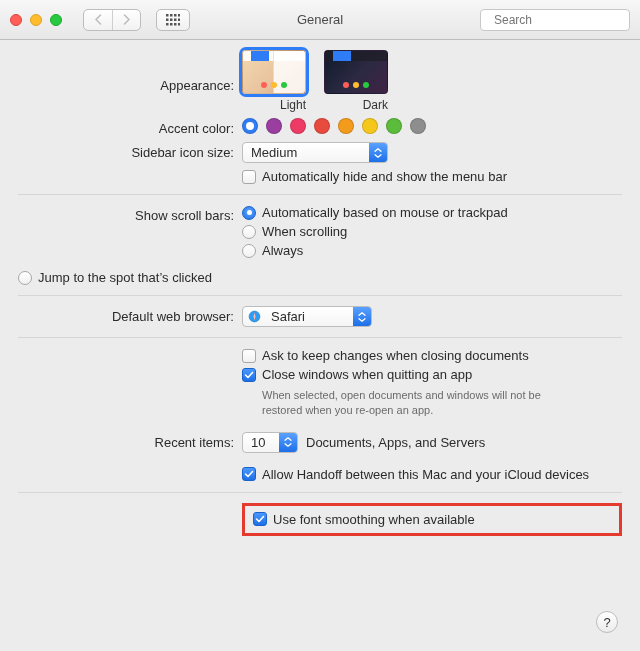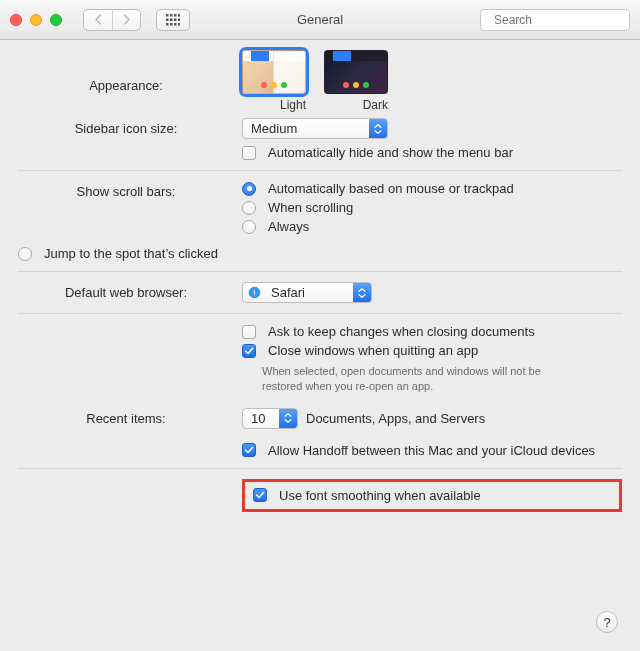--- a/index.html
+++ b/index.html
@@ -69,21 +69,21 @@
   }
   
   .content { padding: 10px 18px 14px; }
   .row {
     display: flex;
     align-items: flex-start;
     margin-bottom: 6px;
   }
   .label {
     width: 224px;
-    text-align: center;
+    text-align: right;
     padding-right: 8px;
     padding-top: 3px;
     font-size: 13px;
     color: #2b2b2b;
   }
   .value { flex: 1; display: flex; flex-direction: column; gap: 4px; }
   .hr { border: none; border-top: 1px solid #d6d6d6; margin: 10px 0; }
   
   .thumbs { display: flex; gap: 18px; }
   .thumb { text-align: right; }
@@ -133,21 +133,21 @@
   .mac-select .text.noicon { padding-left: 8px; }
   .mac-select .stepper {
     width: 18px; height: 100%;
     background: linear-gradient(#5aa1ff,#1e6fe8);
     display: flex; flex-direction: column; align-items:center; justify-content:center;
     color: #fff;
   }
   .mac-select .stepper svg { display:block; }
   .hl-swatch { width: 34px; height: 14px; background:#a4cdfe; border:1px solid #fff; margin-left:4px;}
   
-  .opt { display: flex; align-items: center; gap: 12px; font-size: 13px; }
+  .opt { display: flex; align-items: center; gap: 6px; font-size: 13px; }
   .chk, .rdo {
     width: 14px; height: 14px; border: 1px solid #a7a7a7;
     background: linear-gradient(#ffffff,#f1f1f1);
     display: inline-flex; align-items: center; justify-content: center;
     flex: 0 0 14px;
   }
   .chk { border-radius: 3px; }
   .rdo { border-radius: 50%; }
   .chk.on { background: linear-gradient(#4a99ff,#1e6fe8); border-color:#1862c9; }
   .chk.on svg { color:#fff; }
@@ -246,20 +246,35 @@
                   <span></span>
                   <span></span>
                 </div>
             </div>
             <div class="thumb-label">Dark</div>
           </div>
         </div>
       </div>
     </div>
 
+    <div class="row">
+      <div class="label">Accent color:</div>
+      <div class="value">
+          <div class="swatches" id="accent-swatches">
+            <span class="sw selected" style="background: rgb(47, 125, 246);"></span>
+            <span class="sw" style="background: rgb(154, 62, 160);"></span>
+            <span class="sw" style="background: rgb(238, 59, 102);"></span>
+            <span class="sw" style="background: rgb(232, 74, 61);"></span>
+            <span class="sw" style="background: rgb(242, 155, 29);"></span>
+            <span class="sw" style="background: rgb(246, 199, 27);"></span>
+            <span class="sw" style="background: rgb(91, 187, 58);"></span>
+            <span class="sw" style="background: rgb(142, 142, 142);"></span>
+          </div>
+        </div>
+    </div>
 
 
     <div class="row">
       <div class="label">Sidebar icon size:</div>
       <div class="value">
         <div class="mac-select" style="width:146px">
           <span class="text noicon">Medium</span>
           <span class="stepper">
               <svg width="8" height="10" viewBox="0 0 8 10">
                 <path d="M1 3.2 4 .8 7 3.2M1 6.8 4 9.2 7 6.8" stroke="#fff" stroke-width="1.3" fill="none" stroke-linecap="round" stroke-linejoin="round"></path>

